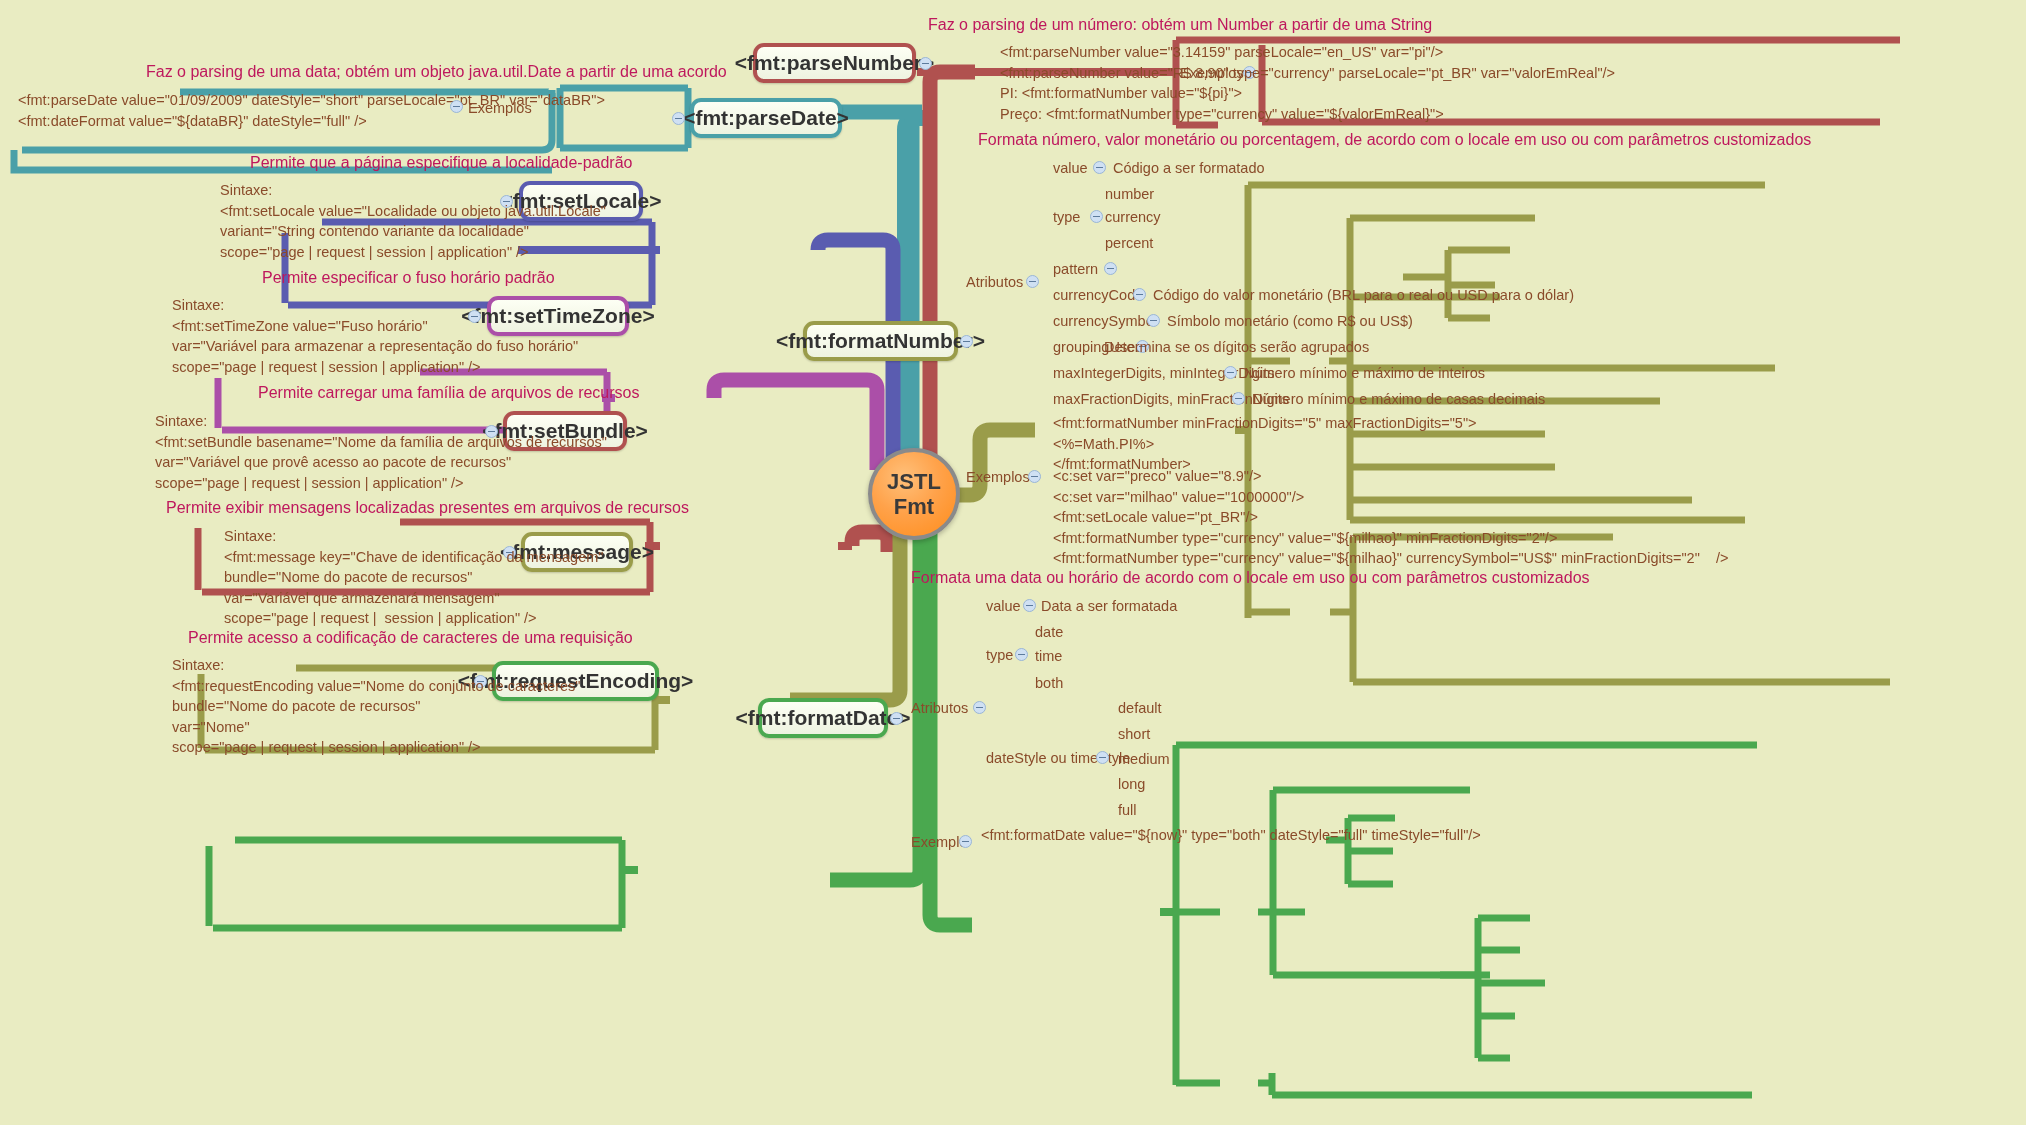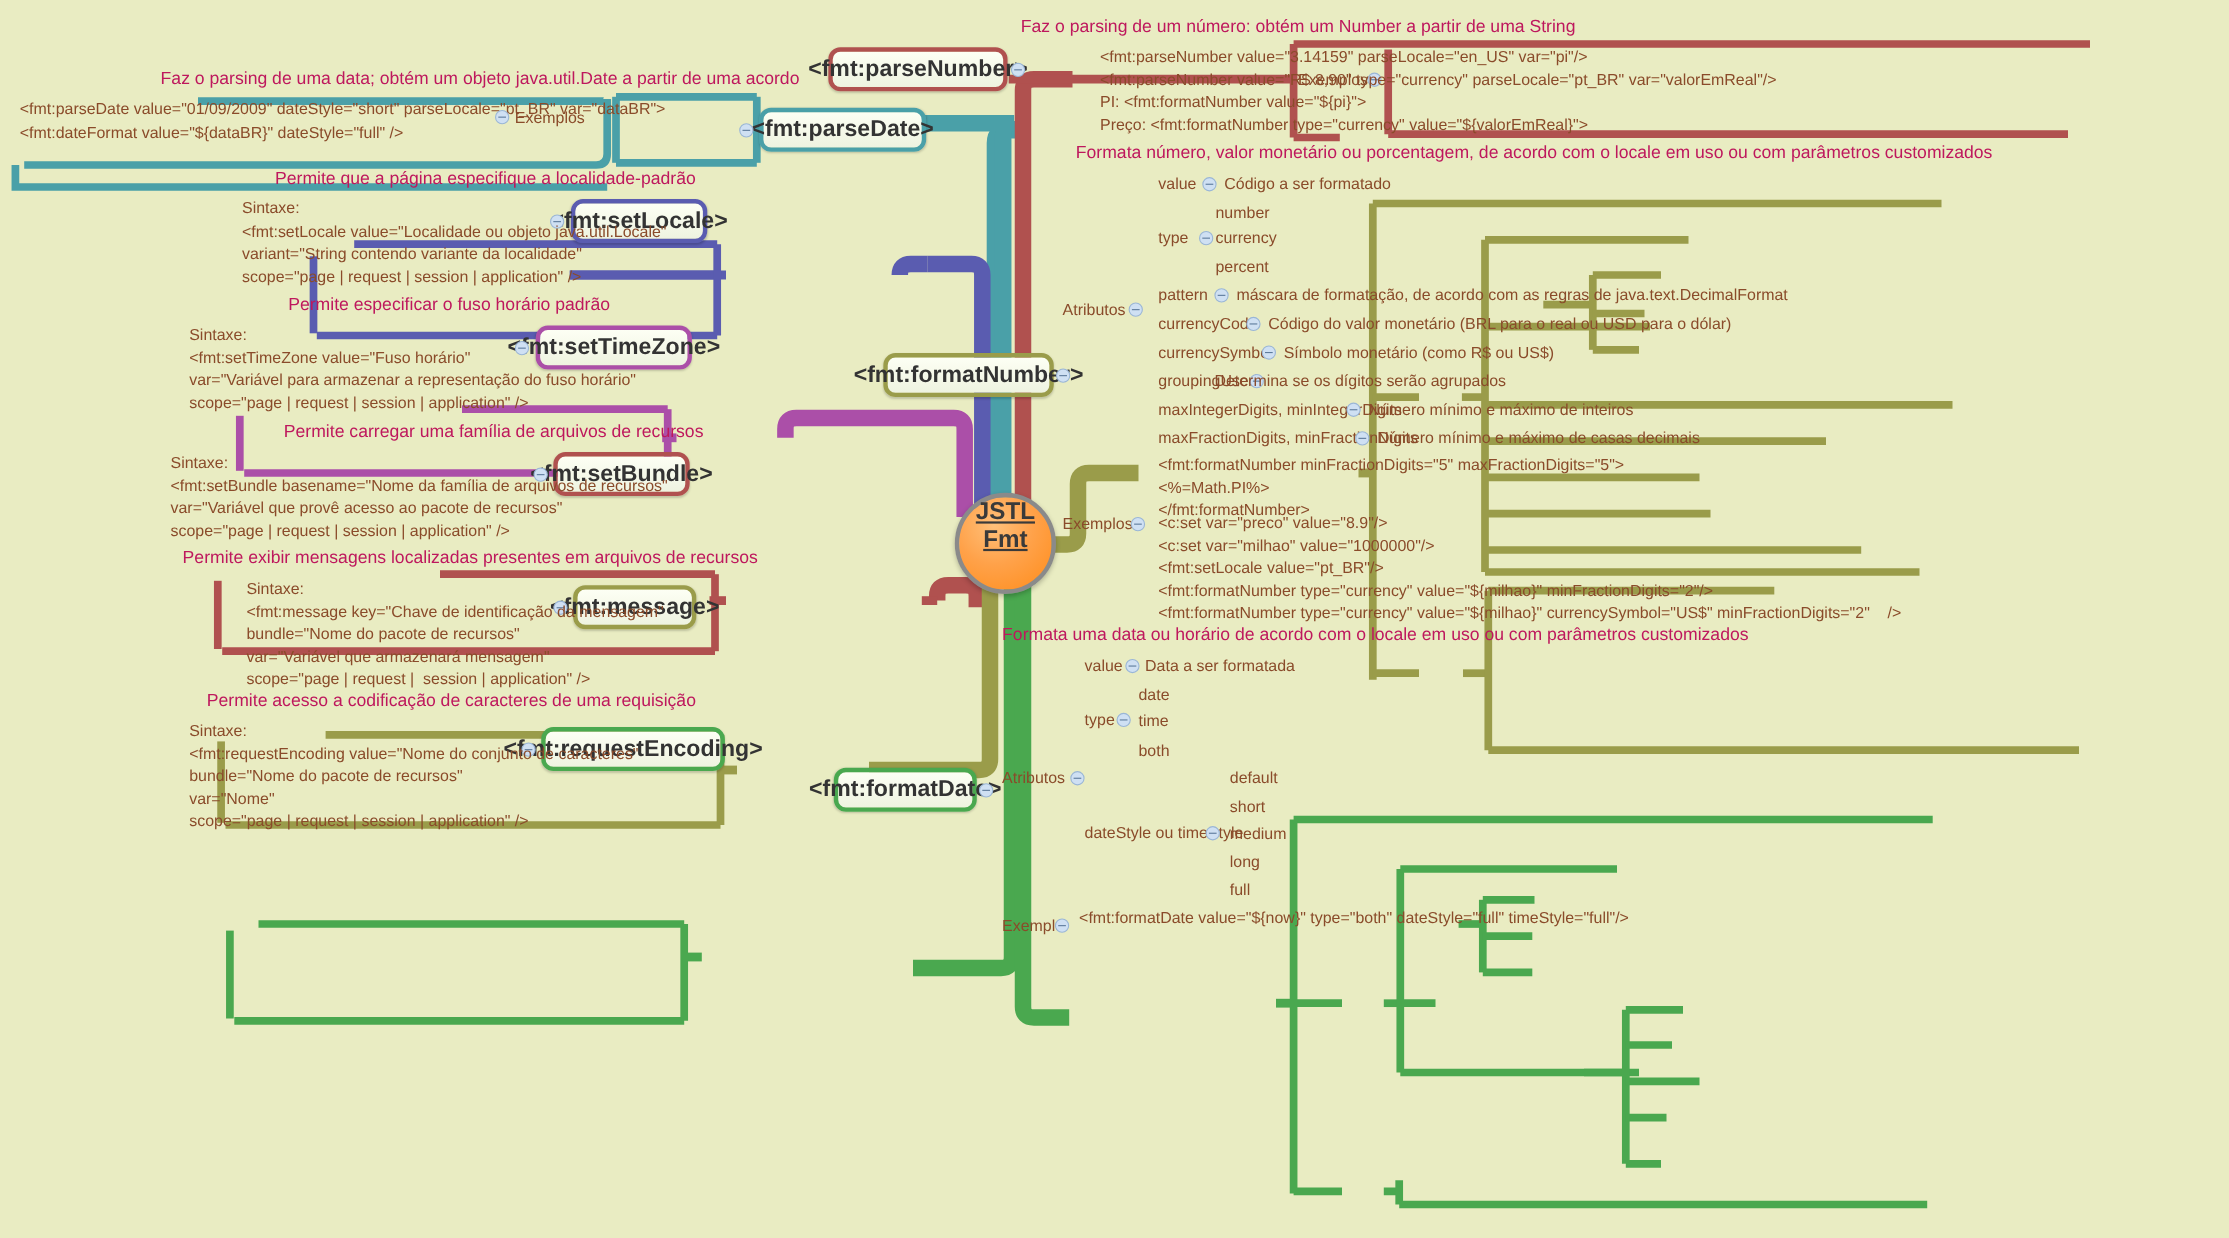--- a/index.html
+++ b/index.html
@@ -32,25 +32,24 @@
   
   .root{
     position:absolute;
     border-radius:50%;
     background:radial-gradient(circle at 38% 30%, #ffc07a 0%, #ffa24a 45%, #ff8c1a 100%);
     border:4px solid #8a8a8a;
     color:#3a3a3a;
     font-weight:bold;
     font-size:22px;
     line-height:1.15;
-    display:flex;align-items:flex-start;justify-content:center;
+    display:flex;align-items:center;justify-content:center;
     text-align:center;
     box-shadow:0 2px 5px rgba(0,0,0,.25);
     box-sizing:border-box;
-    text-decoration:underline;
   }
 
   
   .leaf{
     position:absolute;
     font-size:14.5px;
     color:#8a4b2a;
     white-space:pre;
     line-height:1.38;
   }
@@ -325,21 +324,20 @@
   <div class="leaf" style="left:1113px;top:158px;">Código a ser formatado</div>
 
   <div class="leaf" style="left:1053px;top:207px;">type</div>
   <div class="toggle" style="left:1090px;top:210px;"></div>
   <div class="leaf" style="left:1105px;top:184px;">number</div>
   <div class="leaf" style="left:1105px;top:207px;">currency</div>
   <div class="leaf" style="left:1105px;top:233px;">percent</div>
 
   <div class="leaf" style="left:1053px;top:259px;">pattern</div>
   <div class="toggle" style="left:1104px;top:262px;"></div>
-  <div class="leaf" style="left:1124px;top:259px;">máscara de formatação, de acordo com as regras de java.text.DecimalFormat</div>
 
   <div class="leaf" style="left:1053px;top:285px;">currencyCode</div>
   <div class="toggle" style="left:1133px;top:288px;"></div>
   <div class="leaf" style="left:1153px;top:285px;">Código do valor monetário (BRL para o real ou USD para o dólar)</div>
 
   <div class="leaf" style="left:1053px;top:311px;">currencySymbol</div>
   <div class="toggle" style="left:1147px;top:314px;"></div>
   <div class="leaf" style="left:1167px;top:311px;">Símbolo monetário (como R$ ou US$)</div>
 
   <div class="leaf" style="left:1053px;top:337px;">groupingUsed</div>

